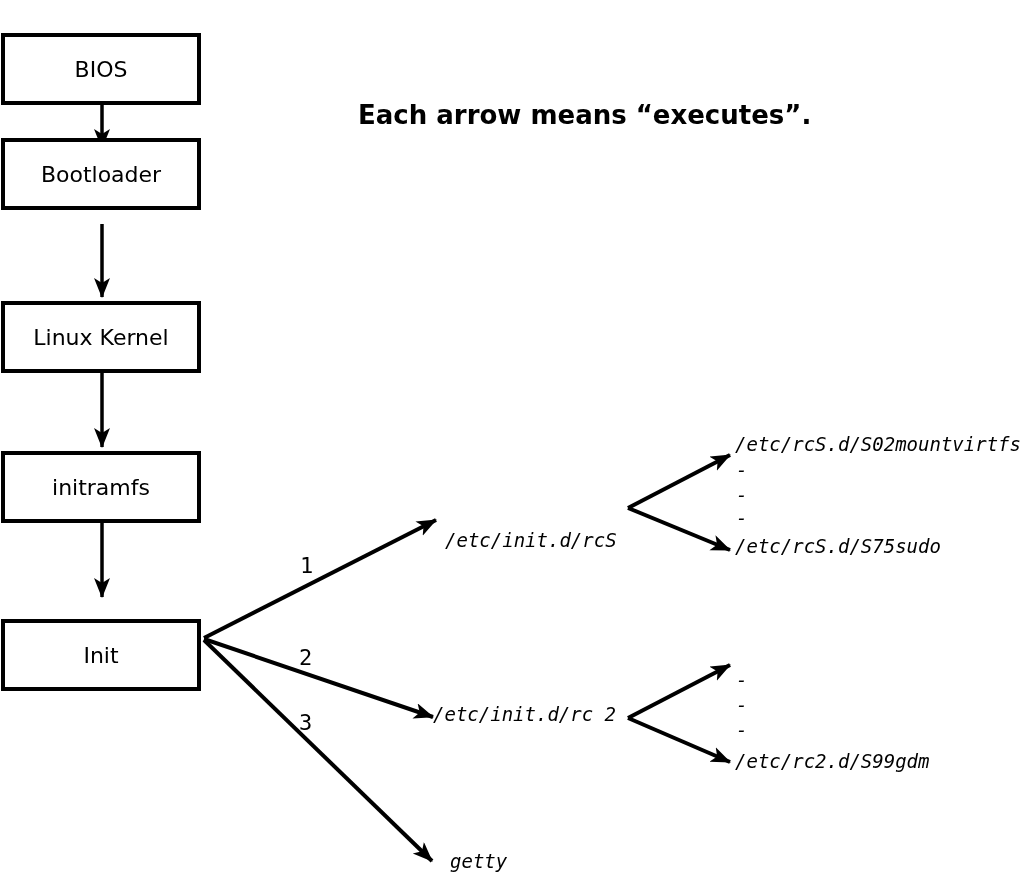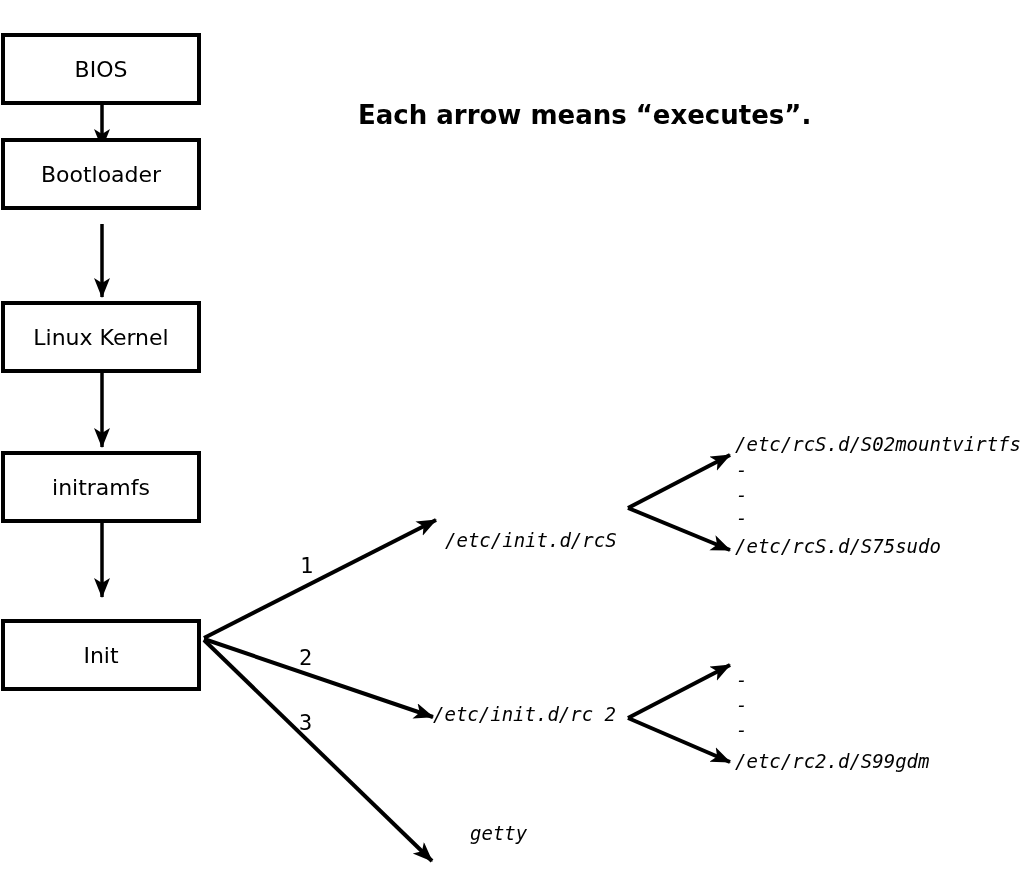--- a/index.html
+++ b/index.html
@@ -66,21 +66,21 @@
   #txt-d1a   { left: 736px; top: 459px; }
   #txt-d1b   { left: 736px; top: 484px; }
   #txt-d1c   { left: 736px; top: 507px; }
   #txt-s75   { left: 735px; top: 535px; }
   #txt-rc2   { left: 433px; top: 703px; }
   #txt-s10   { left: 735px; top: 643px; }
   #txt-d2a   { left: 736px; top: 669px; }
   #txt-d2b   { left: 736px; top: 694px; }
   #txt-d2c   { left: 736px; top: 719px; }
   #txt-s99   { left: 735px; top: 750px; }
-  #txt-getty { left: 450px; top: 822px; margin-left: 20px; }
+  #txt-getty { left: 450px; top: 850px; }
 </style>
 </head>
 <body>
 
 <div id="stage">
 
   <svg id="edges-layer" width="1024" height="875" viewBox="0 0 1024 875">
     <defs>
       <marker id="ah" markerUnits="userSpaceOnUse" markerWidth="26" markerHeight="20" refX="19" refY="8" orient="auto">
         <path d="M0,0 L20,8 L0,16 L5,8 Z" fill="#000000"></path>

